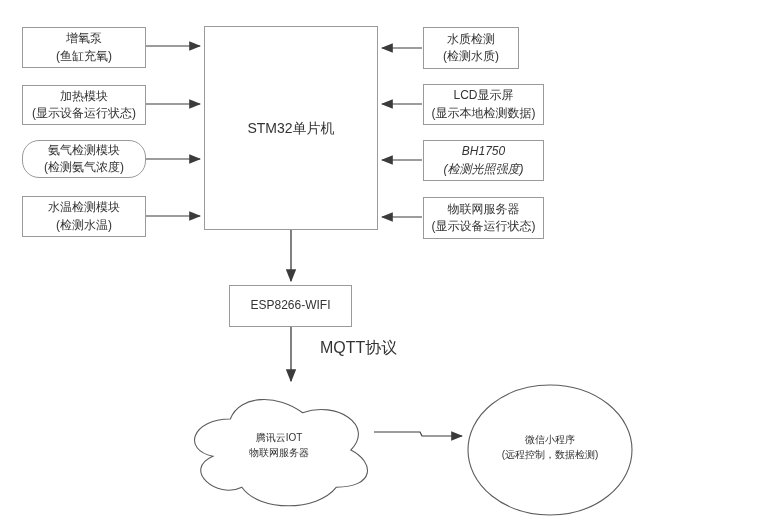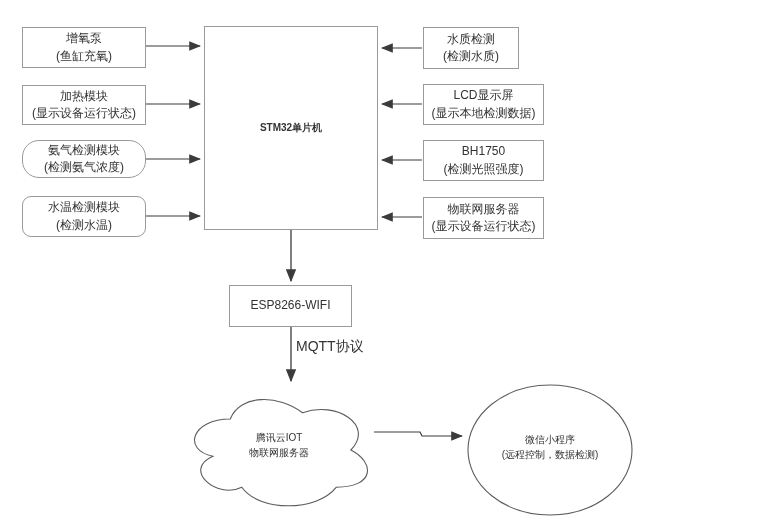--- a/index.html
+++ b/index.html
@@ -21,26 +21,27 @@
     flex-direction: column;
     align-items: center;
     justify-content: center;
     text-align: right;
     color: #333333;
     font-size: 12px;
     line-height: 1.45;
   }
   .box .title { white-space: nowrap; }
   .box .subtitle { white-space: nowrap; }
-  .mcu { font-size: 10px; font-weight: bold; }
+  .mcu { font-size: 14px; }
   .floating-label {
     position: absolute;
     color: #333333;
-    font-size: 14px;
+    font-size: 16px;
     white-space: nowrap;
+    margin-left: 24px;
   }
   .shape-label {
     position: absolute;
     color: #333333;
     font-size: 10px;
     line-height: 1.5;
     text-align: center;
   }
 </style>
 </head>
@@ -91,34 +92,34 @@
     <span class="subtitle">(鱼缸充氧)</span>
   </div>
   <div class="box" style="left:22px; top:85px; width:124px; height:40px;">
     <span class="title">加热模块</span>
     <span class="subtitle">(显示设备运行状态)</span>
   </div>
   <div class="box" style="left:22px; top:140px; width:124px; height:38px;border-radius:17px;">
     <span class="title">氨气检测模块</span>
     <span class="subtitle">(检测氨气浓度)</span>
   </div>
-  <div class="box" style="left:22px; top:196px; width:124px; height:41px;border-radius:9px;">
+  <div class="box" style="left:22px; top:196px; width:124px; height:41px;">
     <span class="title">水温检测模块</span>
     <span class="subtitle">(检测水温)</span>
   </div>
 
   <div class="box" style="left:423px; top:27px; width:96px; height:42px;">
     <span class="title">水质检测</span>
     <span class="subtitle">(检测水质)</span>
   </div>
   <div class="box" style="left:423px; top:84px; width:121px; height:41px;">
     <span class="title">LCD显示屏</span>
     <span class="subtitle">(显示本地检测数据)</span>
   </div>
-  <div class="box" style="left:423px; top:140px; width:121px; height:41px;">
+  <div class="box" style="left:423px; top:140px; width:121px; height:41px;font-style:italic;">
     <span class="title">BH1750</span>
     <span class="subtitle">(检测光照强度)</span>
   </div>
   <div class="box" style="left:423px; top:197px; width:121px; height:42px;">
     <span class="title">物联网服务器</span>
     <span class="subtitle">(显示设备运行状态)</span>
   </div>
 
   <div class="box" style="left:229px; top:285px; width:123px; height:42px;">
     <span class="title">ESP8266-WIFI</span>

